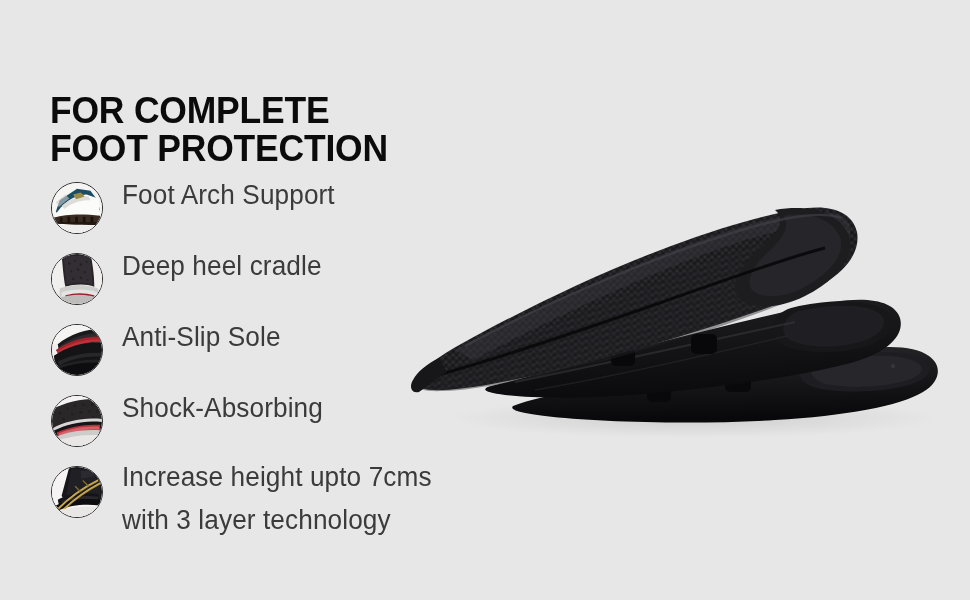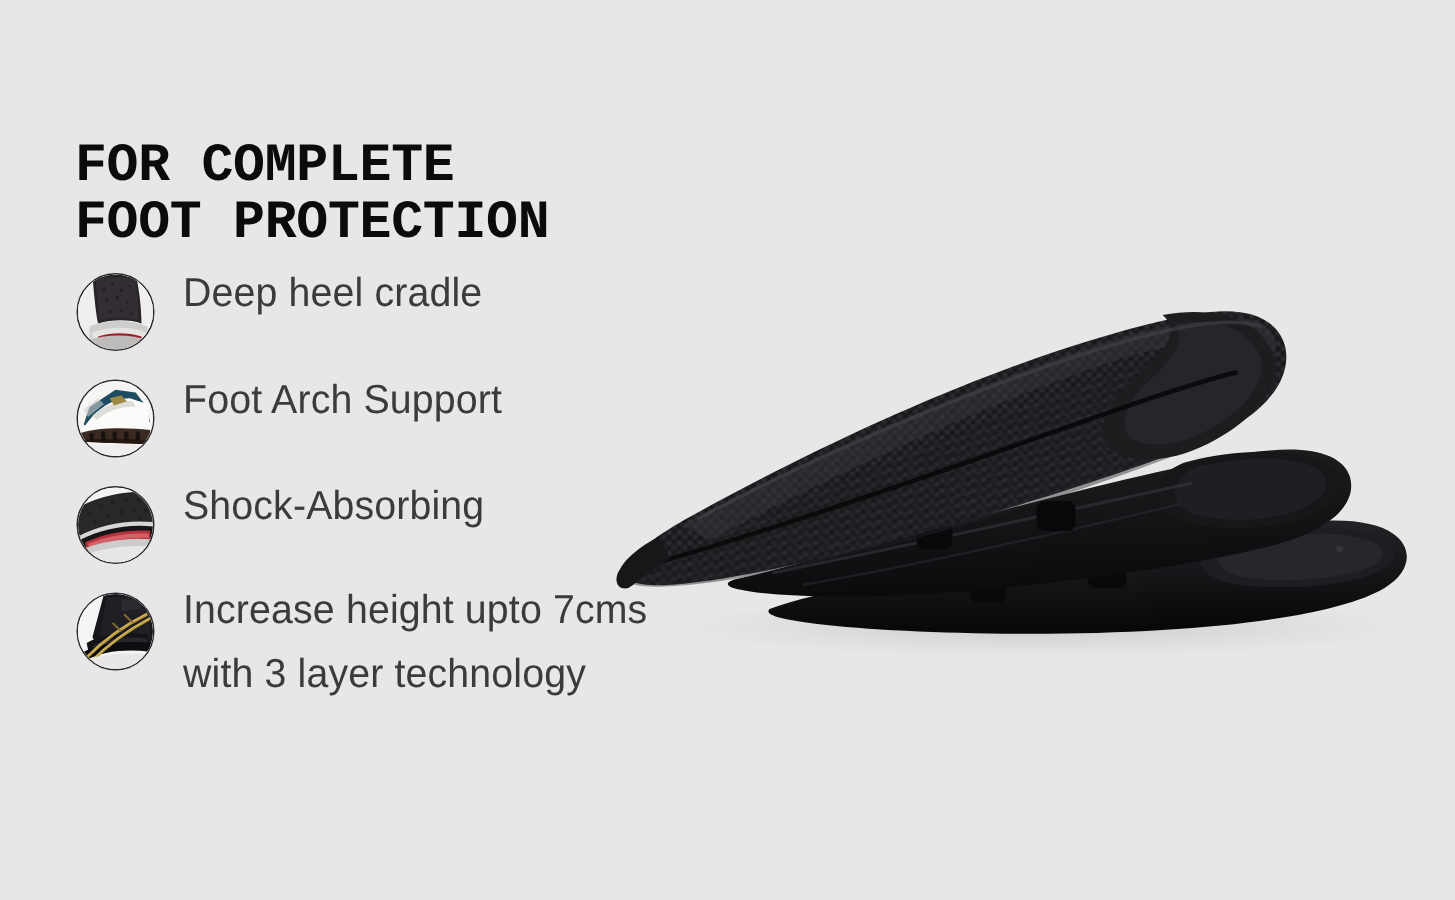--- a/index.html
+++ b/index.html
@@ -30,21 +30,21 @@
     width: 470px;
     height: 600px;
   }
 
   #headline {
     position: absolute;
     left: 50px;
     top: 68px;
     width: 400px;
     color: #0b0b0b;
-    font-family: Liberation Mono, monospace;
+    font-family: Liberation Sans, sans-serif;
     font-weight: bold;
     font-size: 36px;
     line-height: 38px;
     letter-spacing: -0.2px;
     text-transform: uppercase;
   }
   #headline .hl-line {
     display: block;
     white-space: nowrap;
     transform: scaleX(0.985);
@@ -129,20 +129,44 @@
 <div id="banner">
 
   <div id="left-column">
 
     <h1 id="headline">
       <span class="hl-line">FOR COMPLETE</span>
       <span class="hl-line">FOOT PROTECTION</span>
     </h1>
 
     <ul id="feature-list">
+
+      <li class="feature-item">
+        <span class="feature-icon">
+          <svg viewBox="0 0 52 52" preserveAspectRatio="xMidYMid slice">
+            <rect x="0" y="0" width="52" height="52" fill="#f6f5f3"></rect>
+            <path d="M0 44 L52 44 L52 52 L0 52 Z" fill="#efeeec"></path>
+            <path d="M26 6 L40 8 L46 16 L50 28 L44 34 L10 36 L4 30 L8 18 Z" fill="#1d4d63"></path>
+            <path d="M3 34 C10 22 22 12 36 12 L48 16 L50 32 L44 40 L8 42 Z" fill="#fbfbfa"></path>
+            <path d="M10 24 C18 17 28 13 38 14 L40 18 C30 17 20 21 13 27 Z" fill="#dedcd9"></path>
+            <path d="M22 12 L30 10 L34 14 L25 17 Z" fill="#9b8a44"></path>
+            <path d="M2 36 C14 32 34 32 50 34 L50 44 C34 43 14 43 2 42 Z" fill="#3a2a22"></path>
+            <path d="M2 41 C14 40 34 40 50 41 L50 44 C34 43 14 43 2 42 Z" fill="#241810"></path>
+            <g fill="#15100c" opacity="0.85">
+              <rect x="8" y="36" width="3" height="5" rx="1"></rect>
+              <rect x="16" y="35" width="3" height="6" rx="1"></rect>
+              <rect x="24" y="35" width="3" height="6" rx="1"></rect>
+              <rect x="32" y="35" width="3" height="6" rx="1"></rect>
+              <rect x="40" y="35" width="3" height="6" rx="1"></rect>
+            </g>
+            <path d="M4 20 L14 12 L18 16 L7 25 Z" fill="#cfcdc9" opacity="0.6"></path>
+          </svg>
+        </span>
+        <span class="feature-label">Foot Arch Support</span>
+      </li>
 
       <li class="feature-item">
         <span class="feature-icon">
           <svg viewBox="0 0 52 52" preserveAspectRatio="xMidYMid slice">
             <rect x="0" y="0" width="52" height="52" fill="#eceae9"></rect>
             <path d="M0 0 L52 0 L52 38 C40 34 14 34 0 40 Z" fill="#f1efee"></path>
             <path d="M10 0 C10 0 12 26 14 34 C24 31 36 31 44 34 C44 22 42 8 40 0 Z" fill="#272428"></path>
             <path d="M12 2 C12 2 14 24 15 32 C24 29 35 29 42 32 C42 20 40 6 39 2 Z" fill="#322e33"></path>
             <g fill="#1a181b" opacity="0.55">
               <circle cx="18" cy="10" r="1.3"></circle>
@@ -161,41 +185,34 @@
             <path d="M14 43 C24 40 34 40 44 43 L44 47 C34 44 24 44 14 47 Z" fill="#9d1f28"></path>
             <path d="M6 46 C20 41 36 41 50 46 L50 52 L6 52 Z" fill="#bebcbb"></path>
           </svg>
         </span>
         <span class="feature-label">Deep heel cradle</span>
       </li>
 
       <li class="feature-item">
         <span class="feature-icon">
           <svg viewBox="0 0 52 52" preserveAspectRatio="xMidYMid slice">
-            <rect x="0" y="0" width="52" height="52" fill="#f6f5f3"></rect>
-            <path d="M0 44 L52 44 L52 52 L0 52 Z" fill="#efeeec"></path>
-            <path d="M26 6 L40 8 L46 16 L50 28 L44 34 L10 36 L4 30 L8 18 Z" fill="#1d4d63"></path>
-            <path d="M3 34 C10 22 22 12 36 12 L48 16 L50 32 L44 40 L8 42 Z" fill="#fbfbfa"></path>
-            <path d="M10 24 C18 17 28 13 38 14 L40 18 C30 17 20 21 13 27 Z" fill="#dedcd9"></path>
-            <path d="M22 12 L30 10 L34 14 L25 17 Z" fill="#9b8a44"></path>
-            <path d="M2 36 C14 32 34 32 50 34 L50 44 C34 43 14 43 2 42 Z" fill="#3a2a22"></path>
-            <path d="M2 41 C14 40 34 40 50 41 L50 44 C34 43 14 43 2 42 Z" fill="#241810"></path>
-            <g fill="#15100c" opacity="0.85">
-              <rect x="8" y="36" width="3" height="5" rx="1"></rect>
-              <rect x="16" y="35" width="3" height="6" rx="1"></rect>
-              <rect x="24" y="35" width="3" height="6" rx="1"></rect>
-              <rect x="32" y="35" width="3" height="6" rx="1"></rect>
-              <rect x="40" y="35" width="3" height="6" rx="1"></rect>
-            </g>
-            <path d="M4 20 L14 12 L18 16 L7 25 Z" fill="#cfcdc9" opacity="0.6"></path>
+            <rect x="0" y="0" width="52" height="52" fill="#f0eeed"></rect>
+            <path d="M0 0 L52 0 L52 14 C30 10 12 14 0 22 Z" fill="#f6f4f3"></path>
+            <path d="M6 20 C18 10 36 4 52 4 L52 18 C36 18 20 24 8 32 Z" fill="#1a1a1c"></path>
+            <path d="M8 22 C20 13 36 8 52 8 L52 12 C36 12 20 18 10 26 Z" fill="#2b2b2e"></path>
+            <path d="M4 26 C18 16 36 11 52 12 L52 17 C36 16 20 22 7 31 Z" fill="#a8202a"></path>
+            <path d="M5 28 C18 19 36 14 52 15 L52 18 C36 17 20 23 8 32 Z" fill="#c43a42" opacity="0.7"></path>
+            <path d="M2 32 C16 22 34 17 52 18 L52 44 C34 40 16 44 4 50 Z" fill="#141416"></path>
+            <path d="M6 38 C20 31 36 28 52 29 L52 33 C36 32 20 35 8 42 Z" fill="#2c2c30" opacity="0.8"></path>
+            <path d="M4 44 C18 38 34 35 52 36 L52 39 C34 38 18 41 6 47 Z" fill="#27272b" opacity="0.7"></path>
+            <path d="M0 48 C14 42 32 38 52 40 L52 52 L0 52 Z" fill="#0d0d0f"></path>
           </svg>
         </span>
-        <span class="feature-label">Foot Arch Support</span>
+        <span class="feature-label">Anti-Slip Sole</span>
       </li>
-
 
       <li class="feature-item">
         <span class="feature-icon">
           <svg viewBox="0 0 52 52" preserveAspectRatio="xMidYMid slice">
             <rect x="0" y="0" width="52" height="52" fill="#eeecec"></rect>
             <path d="M0 0 L52 0 L52 10 C30 6 12 10 0 16 Z" fill="#f4f2f2"></path>
             <path d="M0 14 C14 6 34 2 52 3 L52 26 C34 24 14 28 0 36 Z" fill="#2a2729"></path>
             <g fill="#1b191b" opacity="0.6">
               <circle cx="8" cy="18" r="1.4"></circle>
                 <circle cx="16" cy="13" r="1.2"></circle>

